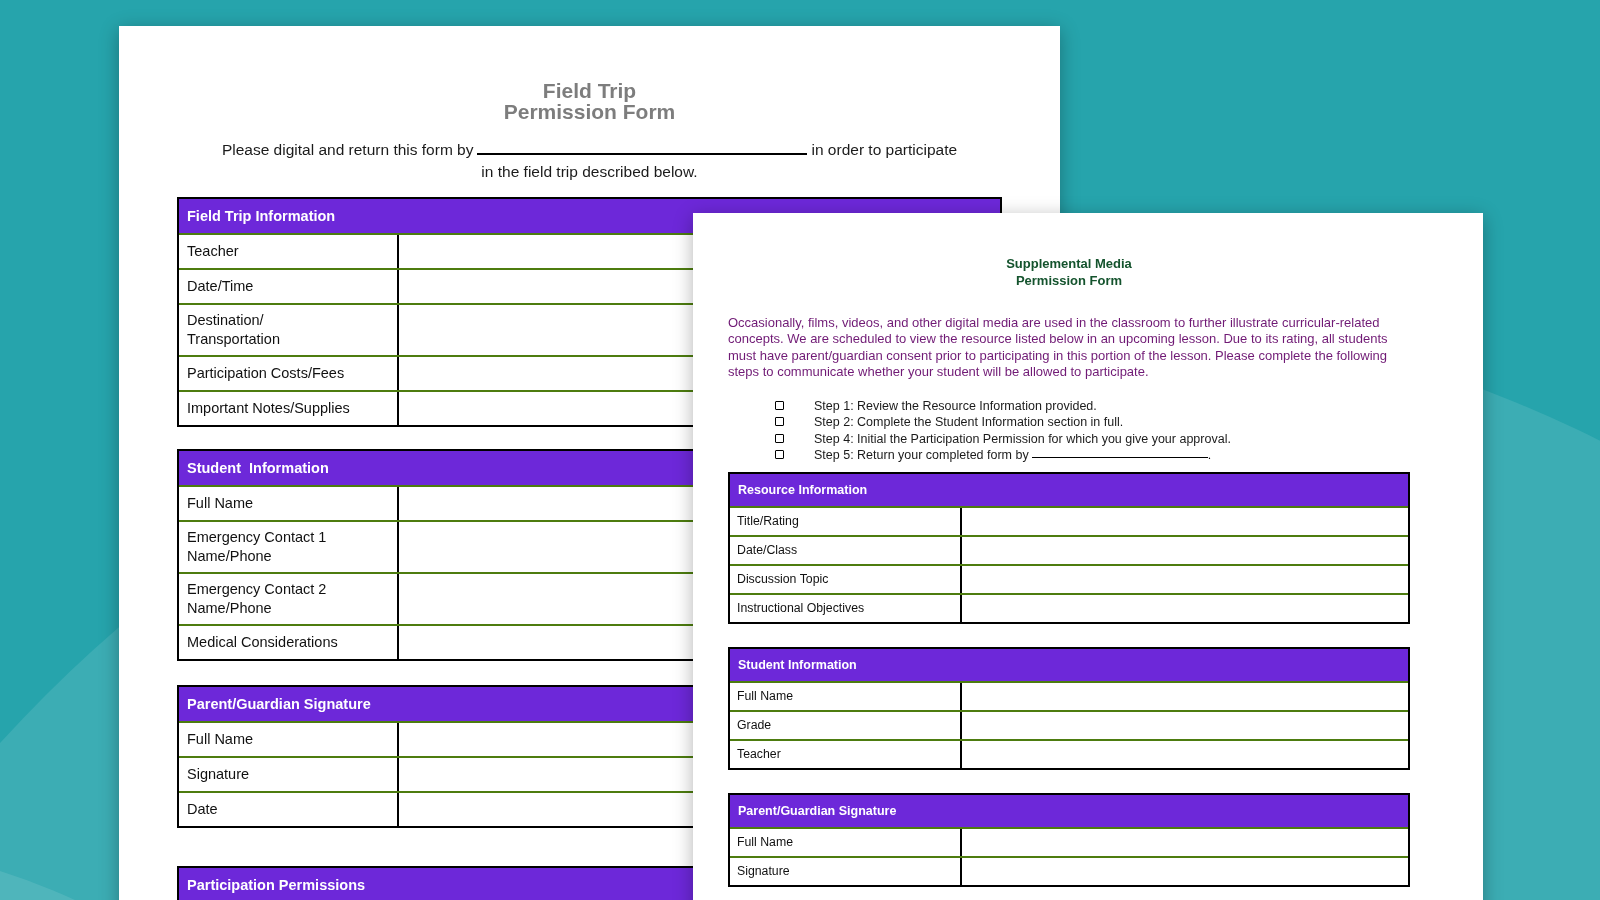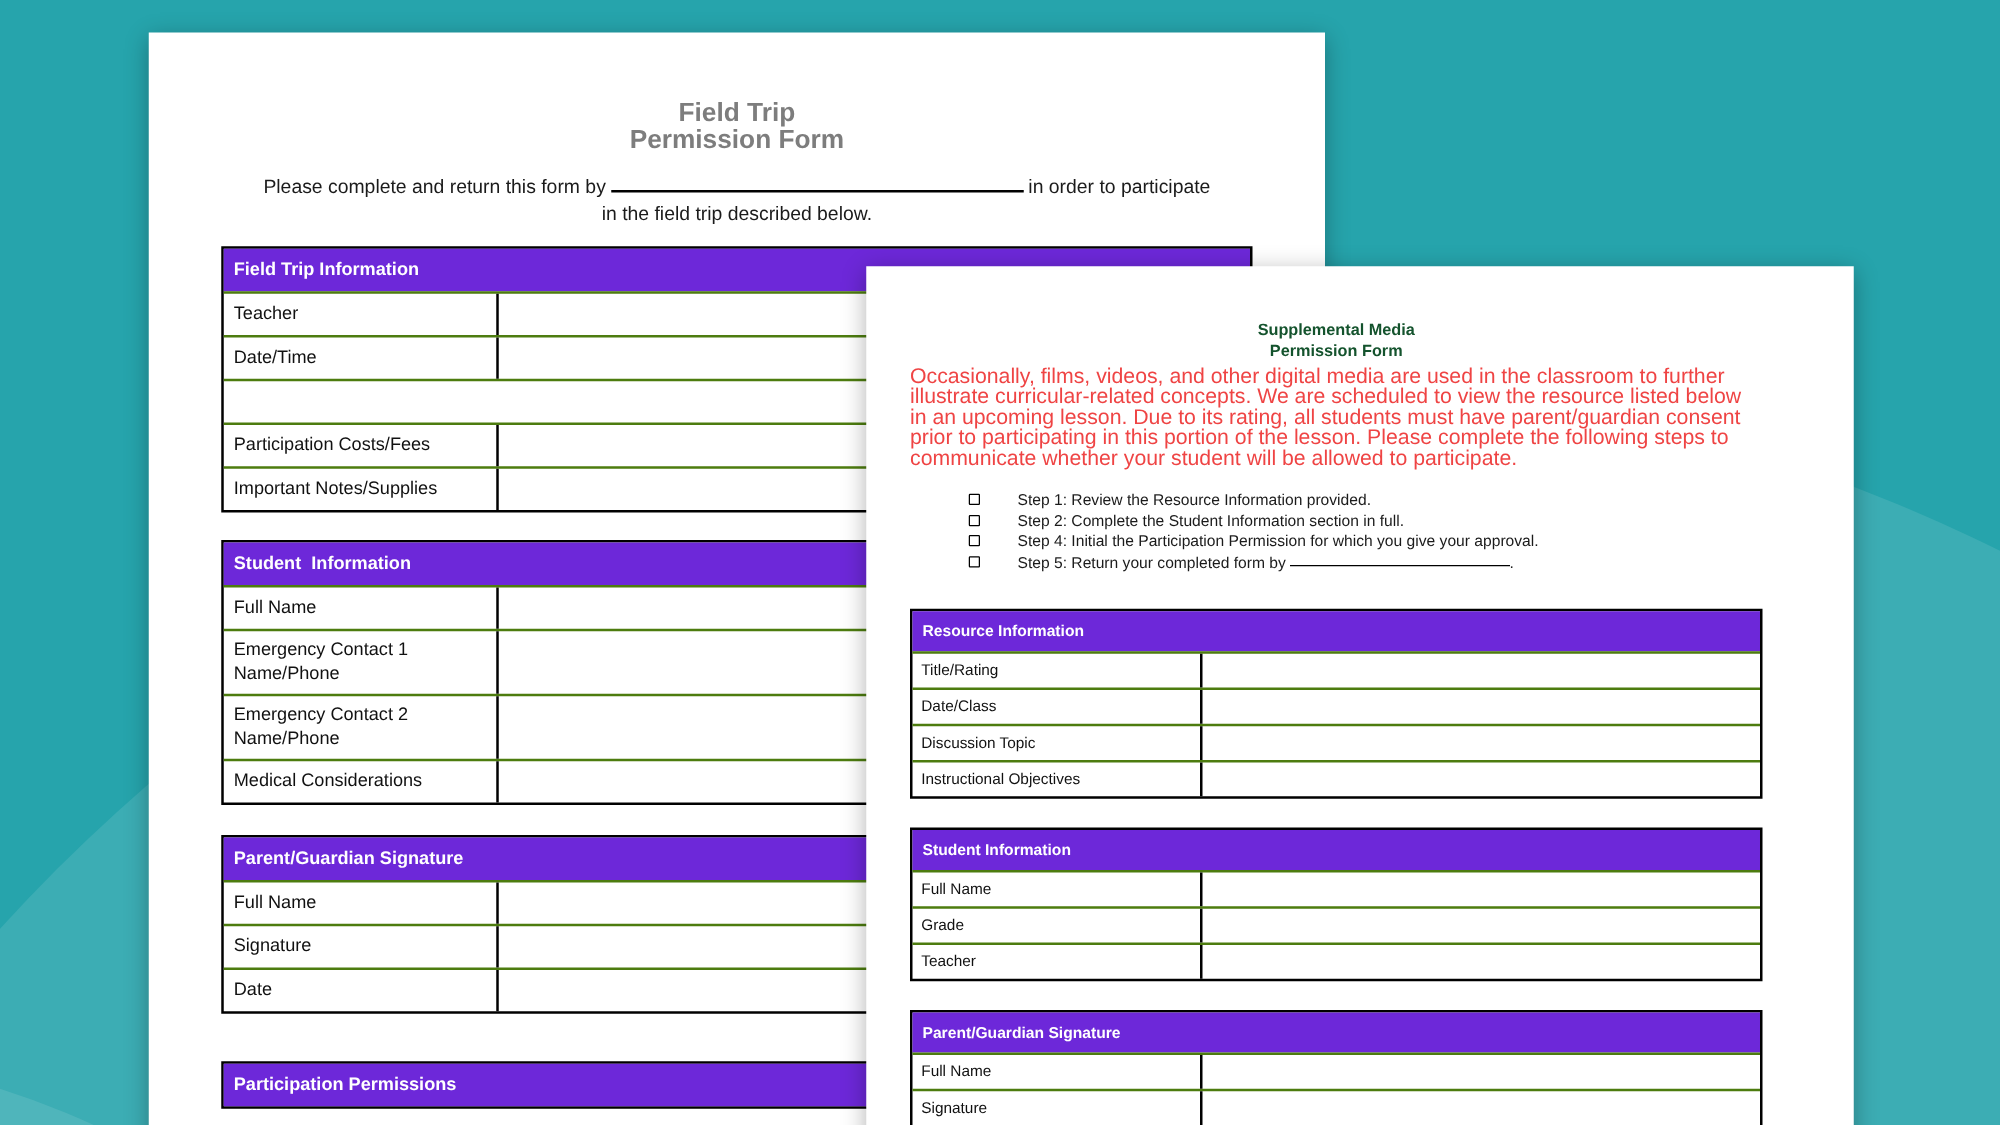--- a/index.html
+++ b/index.html
@@ -51,23 +51,23 @@
   }
 
   
   .sm-title {
     margin-top: 42px;
     text-align: center;
     font-size: 13px; font-weight: bold;
     color: #14532d; line-height: 17px;
   }
   .sm-intro {
-    margin-top: 4px;
-    font-size: 17px; line-height: 16.4px;
-    color: #ef4444;
+    margin-top: 26px;
+    font-size: 13px; line-height: 16.4px;
+    color: #701a75;
   }
   .steps { margin-top: 17px; padding-left: 47px; }
   .step-line {
     display: flex; align-items: flex-start;
     font-size: 12.5px; line-height: 16.5px;
     color: #1b1b1b;
   }
   .checkbox {
     flex: none;
     width: 9px; height: 9px;
@@ -113,35 +113,37 @@
 <div class="bg-circle c1"></div>
 <div class="bg-circle c2"></div>
 
 <div class="page page-left">
   <div class="content">
     <div class="ft-title">
       <div>Field Trip</div>
       <div>Permission Form</div>
     </div>
     <div class="ft-intro">
-      <span>Please complete and return this form by</span><span class="blank-lg"></span><span>in order to participate</span><br>
+      <span>Please digital and return this form by</span><span class="blank-lg"></span><span>in order to participate</span><br>
       <span>in the field trip described below.</span>
     </div>
     <div id="ft-sections">
         <div class="tbl tbl-lg" style="margin-top: 14px;">
           <div class="tbl-header">Field Trip Information</div>
           <div class="tbl-row">
             <div class="cell label">Teacher</div>
             <div class="cell value"></div>
           </div>
           <div class="tbl-row">
             <div class="cell label">Date/Time</div>
             <div class="cell value"></div>
           </div>
           <div class="tbl-row">
+            <div class="cell label">Destination/
+Transportation</div>
             <div class="cell value"></div>
           </div>
           <div class="tbl-row">
             <div class="cell label">Participation Costs/Fees</div>
             <div class="cell value"></div>
           </div>
           <div class="tbl-row">
             <div class="cell label">Important Notes/Supplies</div>
             <div class="cell value"></div>
           </div>
@@ -210,21 +212,21 @@
           <span>Step 4: Initial the Participation Permission for which you give your approval.</span>
         </div>
         <div class="step-line">
           <span class="checkbox"></span>
           <span>Step 5: Return your completed form by</span>
           <span class="blank-sm"></span>
           <span>.</span>
         </div>
       </div>
     <div id="sm-sections">
-        <div class="tbl tbl-sm" style="margin-top: 29px;">
+        <div class="tbl tbl-sm" style="margin-top: 8px;">
           <div class="tbl-header">Resource Information</div>
           <div class="tbl-row">
             <div class="cell label">Title/Rating</div>
             <div class="cell value"></div>
           </div>
           <div class="tbl-row">
             <div class="cell label">Date/Class</div>
             <div class="cell value"></div>
           </div>
           <div class="tbl-row">

